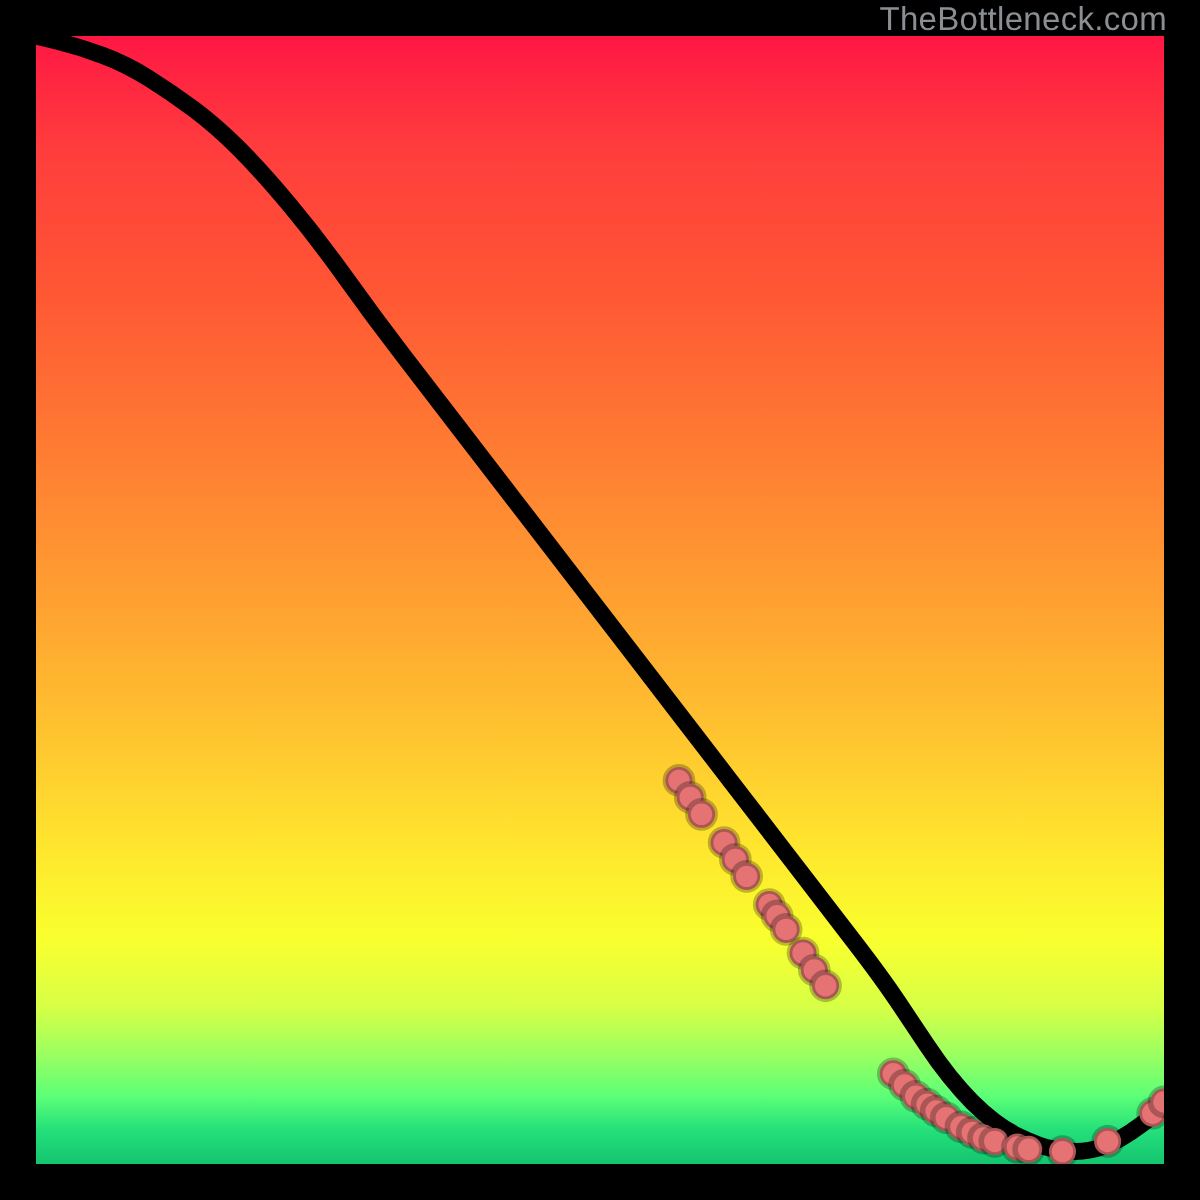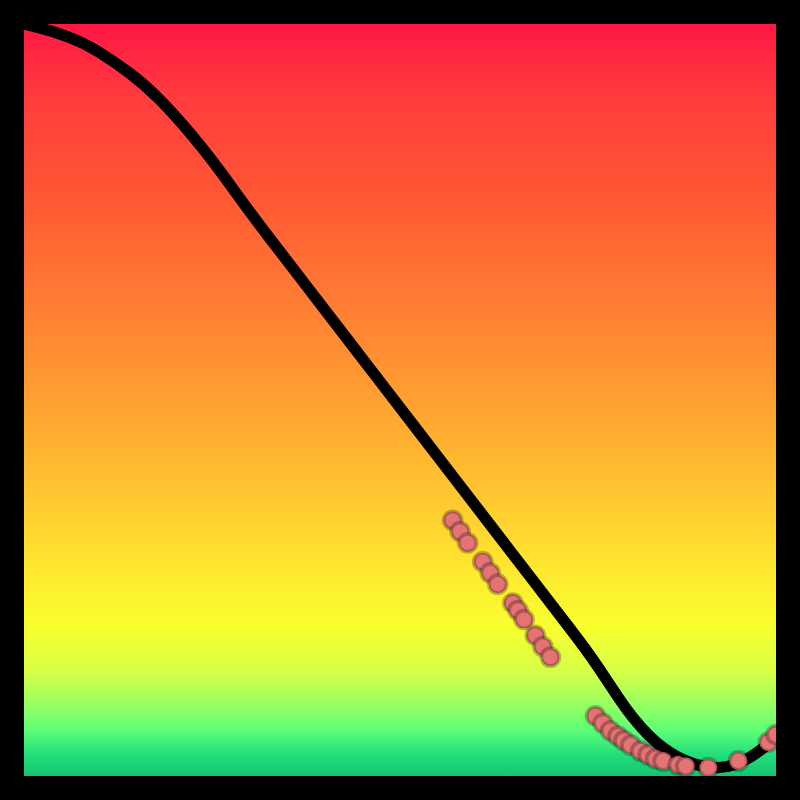--- a/index.html
+++ b/index.html
@@ -64,20 +64,21 @@
     color: #8a8f93;
     font-size: 22px;
     letter-spacing: 0.2px;
     user-select: none;
   }
 </style>
 </head>
 <body>
 
 <div class="frame">
+  <div class="watermark">TheBottleneck.com</div>
   <div class="plot-area">
     <svg viewBox="0 0 100 100" preserveAspectRatio="none">
       <path id="curvePath" class="curve" d="M 0.00 0.00 Q 0.00 0.00 2.00 0.50 Q 4.00 1.00 6.00 1.75 Q 8.00 2.50 10.00 3.75 Q 12.00 5.00 14.00 6.50 Q 16.00 8.00 18.00 10.00 Q 20.00 12.00 22.50 15.00 Q 25.00 18.00 27.50 21.50 Q 30.00 25.00 32.50 28.25 Q 35.00 31.50 37.50 34.75 Q 40.00 38.00 42.50 41.25 Q 45.00 44.50 47.50 47.75 Q 50.00 51.00 52.50 54.25 Q 55.00 57.50 57.50 60.75 Q 60.00 64.00 62.50 67.25 Q 65.00 70.50 67.50 73.75 Q 70.00 77.00 72.50 80.25 Q 75.00 83.50 76.50 85.75 Q 78.00 88.00 79.00 89.50 Q 80.00 91.00 81.00 92.25 Q 82.00 93.50 83.00 94.50 Q 84.00 95.50 85.00 96.25 Q 86.00 97.00 87.00 97.50 Q 88.00 98.00 89.00 98.35 Q 90.00 98.70 91.50 98.85 Q 93.00 99.00 94.50 98.50 Q 96.00 98.00 98.00 96.50 T 100.00 95.00"></path>
       <g id="dots">
           <circle class="dot" cx="57.00" cy="66.00" r="1.2"></circle>
           <circle class="dot" cx="58.00" cy="67.50" r="1.2"></circle>
           <circle class="dot" cx="59.00" cy="69.00" r="1.2"></circle>
           <circle class="dot" cx="61.00" cy="71.50" r="1.2"></circle>
           <circle class="dot" cx="62.00" cy="73.00" r="1.2"></circle>
           <circle class="dot" cx="63.00" cy="74.50" r="1.2"></circle>

